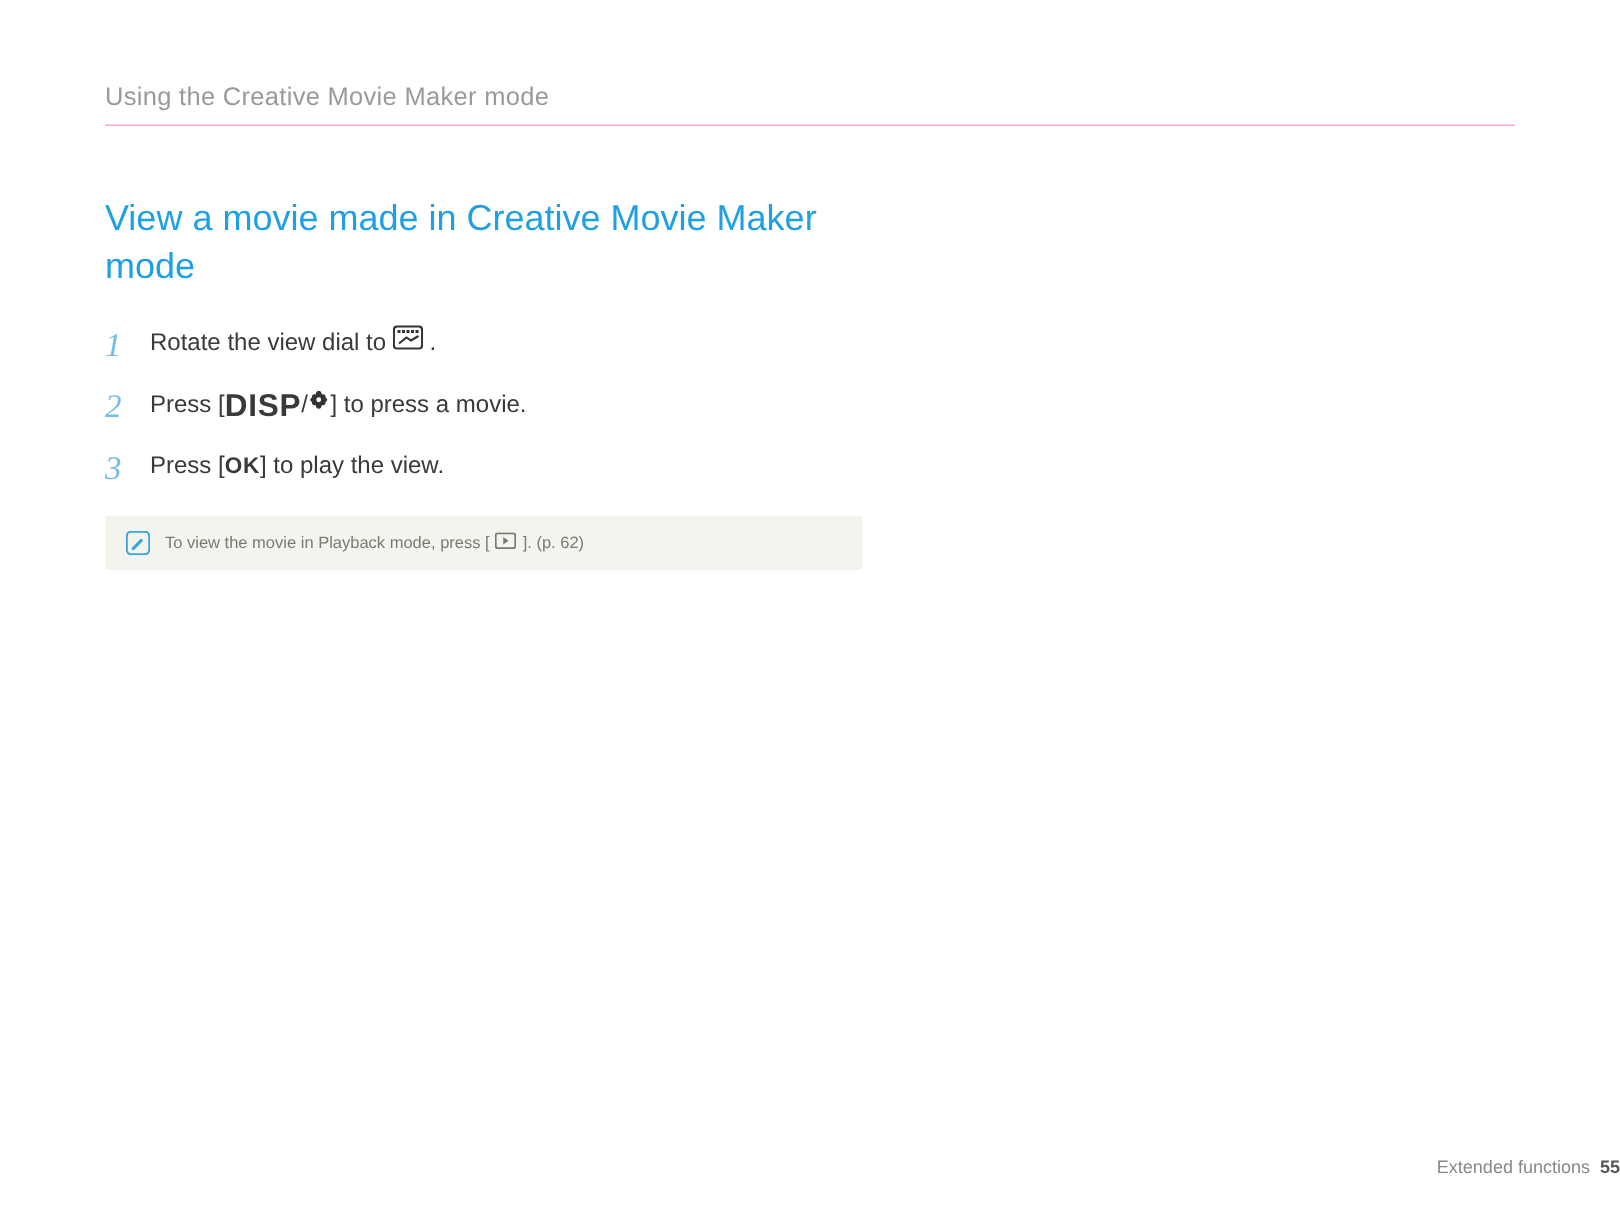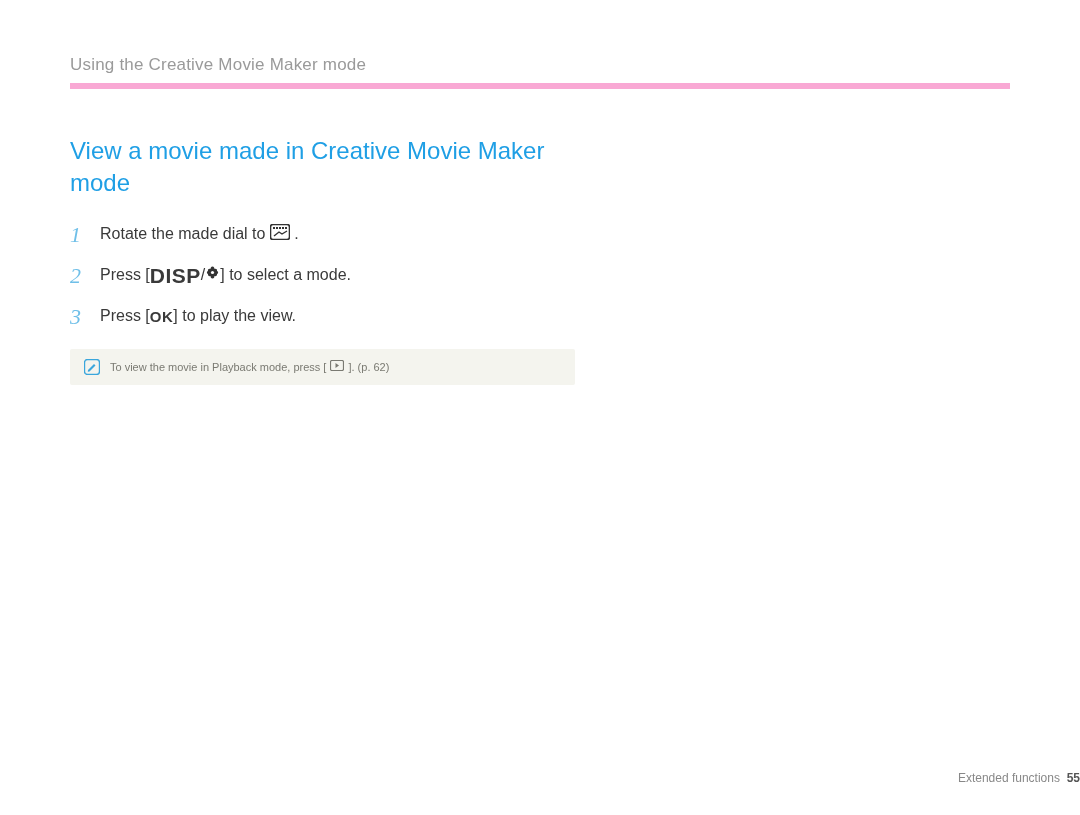--- a/index.html
+++ b/index.html
@@ -16,21 +16,21 @@
     background: #fff;
     box-sizing: border-box;
     padding: 55px 70px 30px 70px;
     position: relative;
   }
   .header-line {
     color: #9a9a9a;
     font-size: 17px;
     font-weight: 300;
     letter-spacing: 0.2px;
-    border-bottom: 6px solid #f9a8d4;
+    border-bottom: 1px solid #f9a8d4;
     padding-bottom: 8px;
   }
   .section-title {
     color: #1f9fe5;
     font-size: 24px;
     font-weight: 400;
     line-height: 1.35;
     margin-top: 46px;
     max-width: 480px;
   }
@@ -105,21 +105,21 @@
 
   <div class="header-line">Using the Creative Movie Maker mode</div>
 
   <div class="section-title">View a movie made in Creative Movie Maker mode</div>
 
   <div class="steps">
 
     <div class="step">
       <span class="step-num">1</span>
       <span>
-        <span>Rotate the made dial to </span>
+        <span>Rotate the view dial to </span>
         <span class="icon">
           <svg width="20" height="16" viewBox="0 0 20 16">
             <rect x="0.5" y="0.5" width="19" height="15" rx="2.5" fill="none" stroke="#333" stroke-width="1.6"></rect>
             <rect x="3" y="3" width="2" height="2" fill="#333"></rect>
             <rect x="6" y="3" width="2" height="2" fill="#333"></rect>
             <rect x="9" y="3" width="2" height="2" fill="#333"></rect>
             <rect x="12" y="3" width="2" height="2" fill="#333"></rect>
             <rect x="15" y="3" width="2" height="2" fill="#333"></rect>
             <path d="M4 12 L9 8 L12 10 L17 7" fill="none" stroke="#333" stroke-width="1.4"></path>
           </svg>
@@ -129,21 +129,21 @@
     </div>
 
     <div class="step">
       <span class="step-num">2</span>
       <span>
         <span>Press [</span><span class="icon" style="font-weight:900;font-size:21px;letter-spacing:0.5px;">DISP</span><span>/</span><span class="icon">
           <svg width="15" height="15" viewBox="0 0 15 15">
             <path d="M7.5 1.5 C9 1.5 9.5 3 9.5 4 C11 3.5 12.5 4.5 12 6 C13.5 6.5 13.5 8.5 12 9 C12.5 10.5 11 11.5 9.5 11 C9.5 12 9 13.5 7.5 13.5 C6 13.5 5.5 12 5.5 11 C4 11.5 2.5 10.5 3 9 C1.5 8.5 1.5 6.5 3 6 C2.5 4.5 4 3.5 5.5 4 C5.5 3 6 1.5 7.5 1.5 Z" fill="#333"></path>
             <circle cx="7.5" cy="7.5" r="1.6" fill="#fff"></circle>
           </svg>
-        </span><span>] to select a mode.</span>
+        </span><span>] to press a movie.</span>
       </span>
     </div>
 
     <div class="step">
       <span class="step-num">3</span>
       <span>
         <span>Press [</span><span class="icon" style="font-weight:900;font-size:15px;letter-spacing:0.5px;">OK</span><span>] to play the view.</span>
       </span>
     </div>
 

